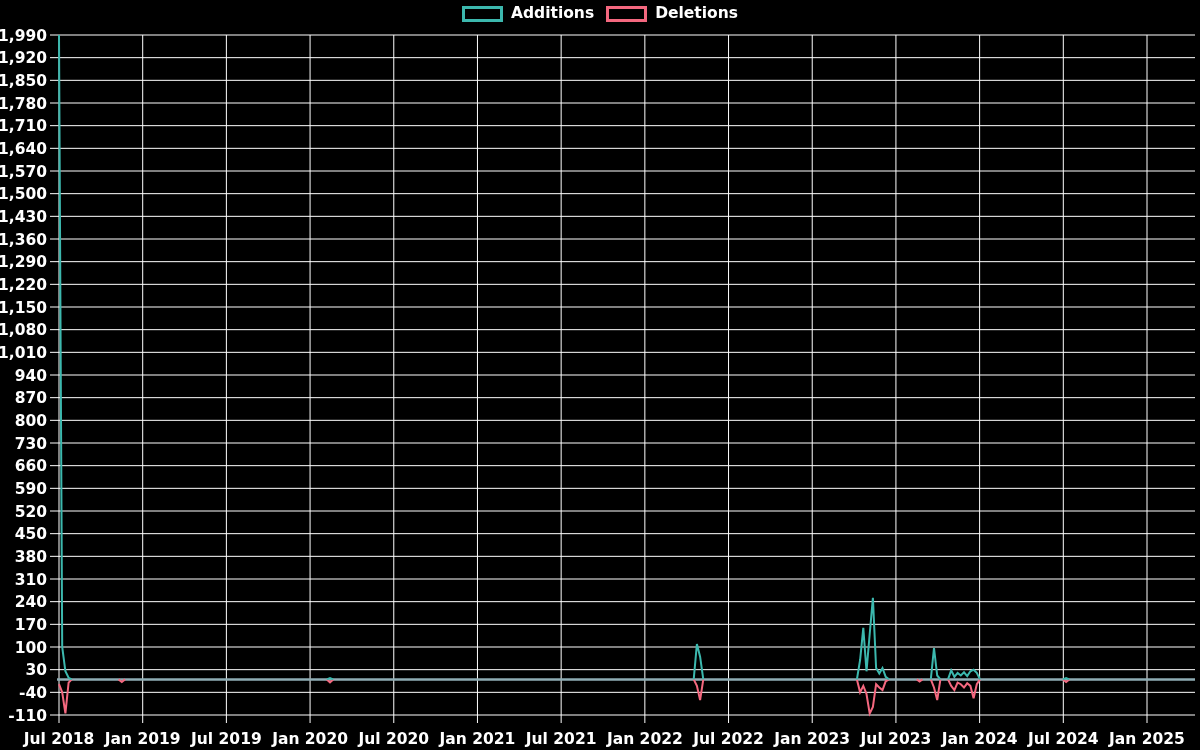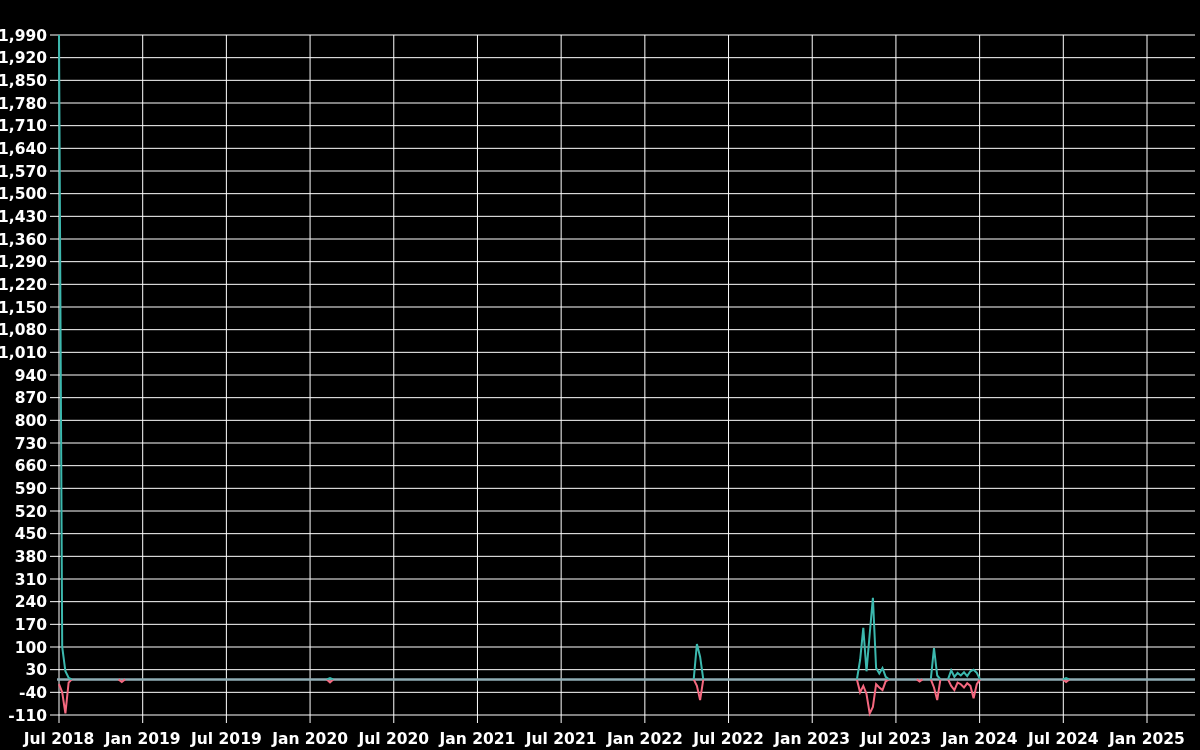--- a/index.html
+++ b/index.html
@@ -57,20 +57,30 @@
     font-weight: bold;
     font-size: 15.5px;
     line-height: 1;
   }
 </style>
 </head>
 <body>
 
 <div class="chart-wrap">
 
+  <div class="legend">
+    <div class="legend-item">
+      <span class="swatch" style="border-color: rgb(60, 184, 174);"></span>
+      <span class="legend-label">Additions</span>
+    </div>
+    <div class="legend-item">
+      <span class="swatch" style="border-color: rgb(244, 104, 127);"></span>
+      <span class="legend-label">Deletions</span>
+    </div>
+  </div>
 
   <svg id="plot" width="1200" height="750" viewBox="0 0 1200 750">
       <g stroke="#ffffff" stroke-width="1">
         <line x1="57" y1="35" x2="1195" y2="35"></line>
         <line x1="57" y1="57.66666666666667" x2="1195" y2="57.66666666666667"></line>
         <line x1="57" y1="80.33333333333334" x2="1195" y2="80.33333333333334"></line>
         <line x1="57" y1="103" x2="1195" y2="103"></line>
         <line x1="57" y1="125.66666666666667" x2="1195" y2="125.66666666666667"></line>
         <line x1="57" y1="148.33333333333331" x2="1195" y2="148.33333333333331"></line>
         <line x1="57" y1="171" x2="1195" y2="171"></line>

